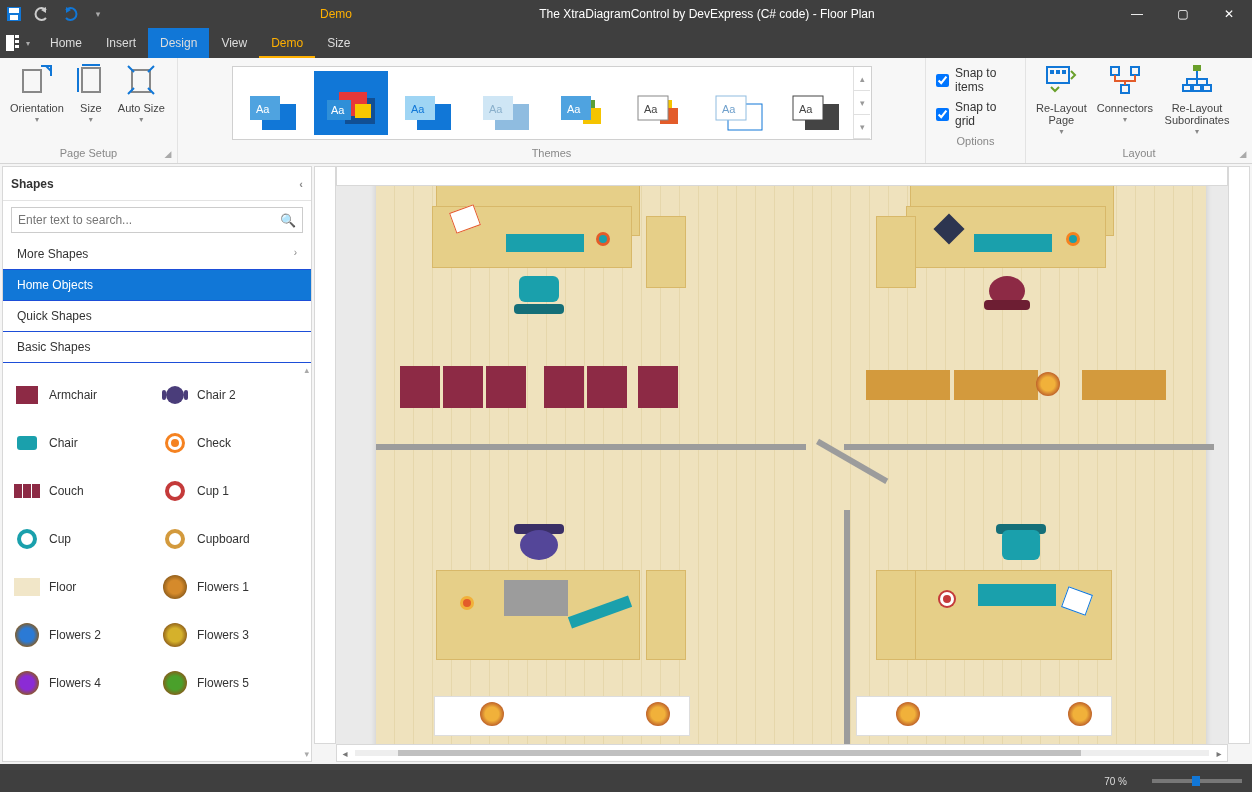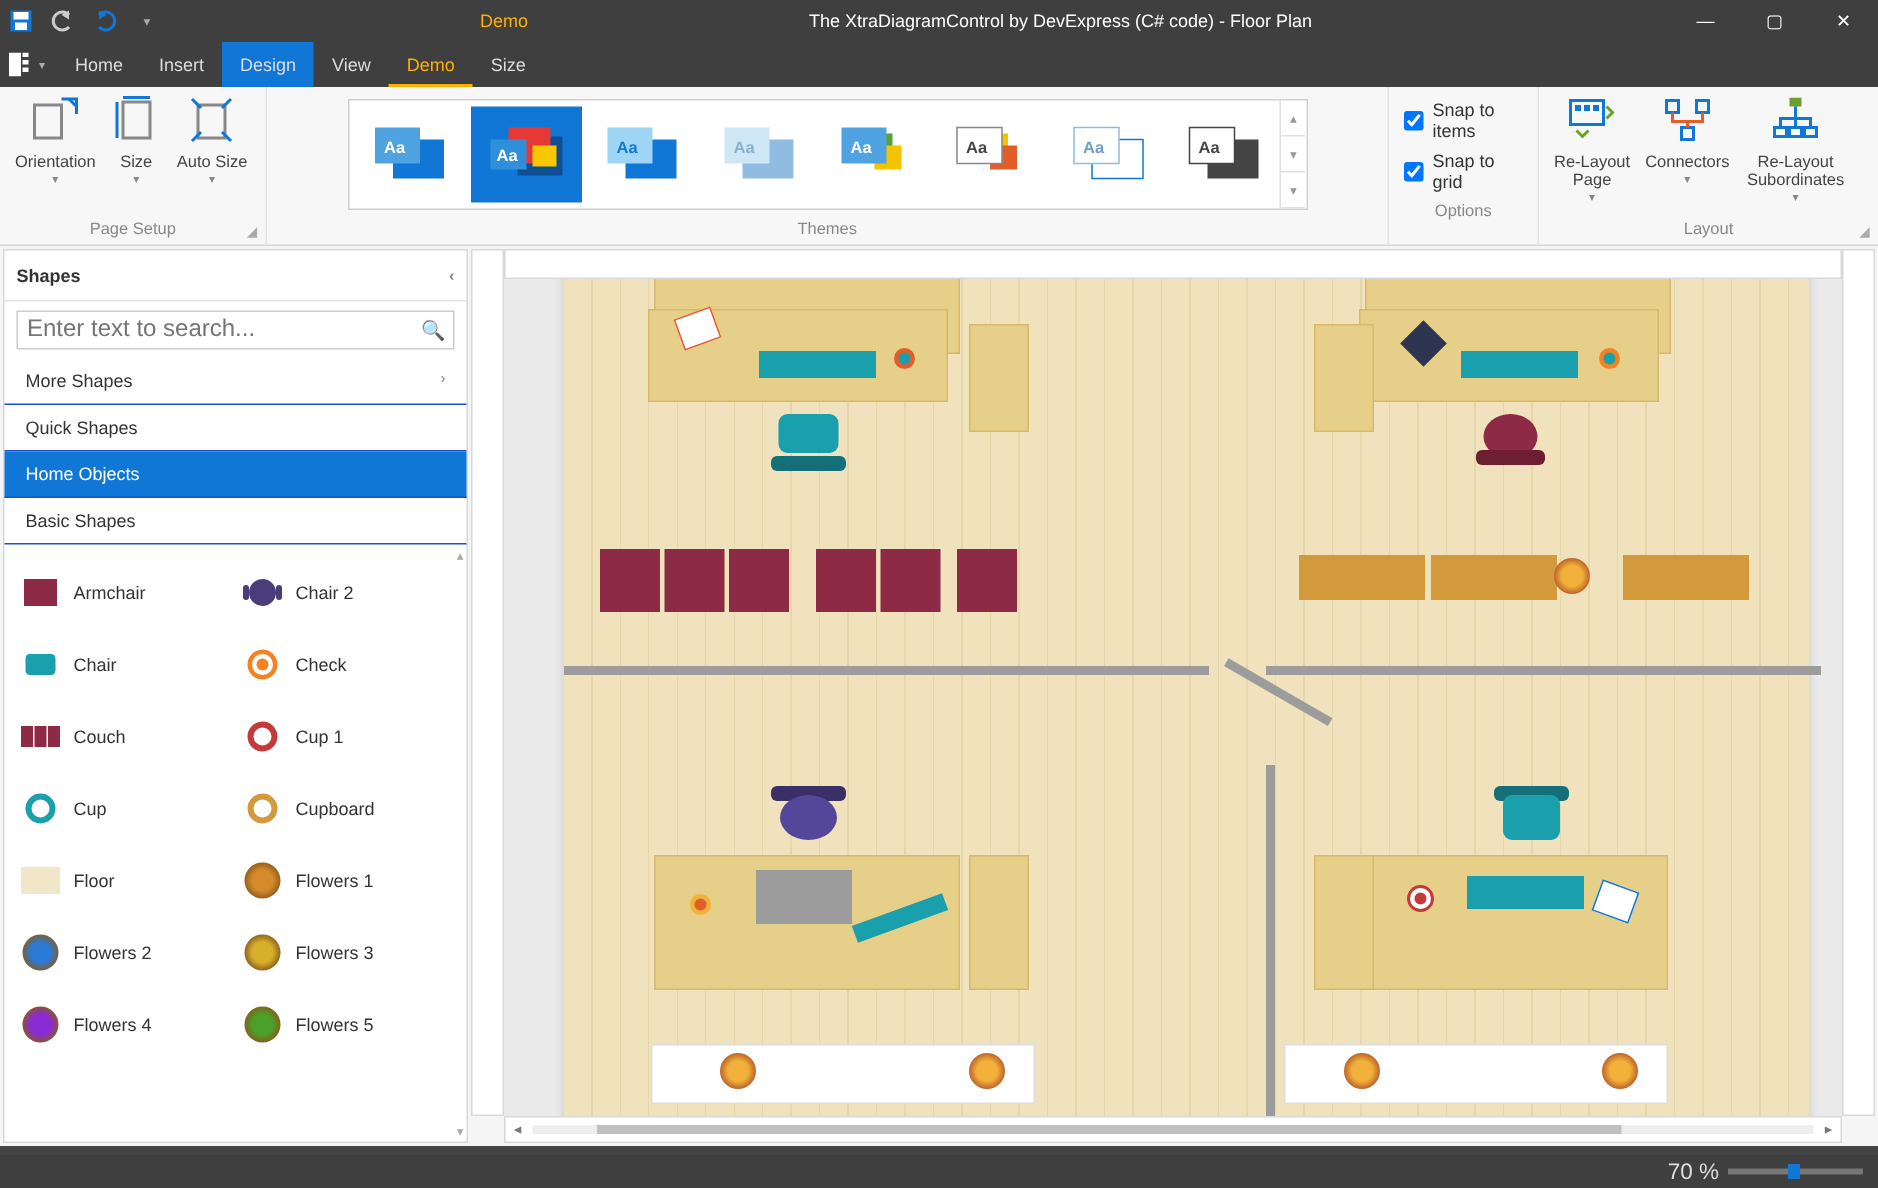--- a/index.html
+++ b/index.html
@@ -18,55 +18,55 @@
   .tab.demo { color:#ffb000; border-bottom:2px solid #ffb000;}
   .ribbon { height:106px; background:#f7f7f7; border-bottom:1px solid #d5d5d5; display:flex; }
   .rgroup { border-right:1px solid #e3e3e3; display:flex; flex-direction:column; position:relative;}
   .rgroup-body { flex:1; display:flex; align-items:flex-start; padding:4px 6px 0 6px; gap:2px;}
   .rgroup-title { text-align:center; font-size:11px; color:#888; padding:0 4px 3px 4px; line-height:14px;}
   .rbtn { display:flex; flex-direction:column; align-items:center; justify-content:flex-start; padding:2px 4px; min-width:54px; font-size:11px; color:#444; text-align:center; line-height:12px; height:82px;}
   .rbtn .ico { width:32px; height:32px; margin-bottom:4px; display:flex; align-items:center; justify-content:center;}
   .rbtn .lbl { margin-top:2px;}
   .rbtn .dd { font-size:8px; color:#888; line-height:8px; margin-top:2px;}
   .themes-gallery { width:640px; height:74px; border:1px solid #d0d0d0; background:#fff; margin-top:4px; display:flex; position:relative;}
-  .theme-item { width:76px; height:64px; margin:4px 0 4px 4px; display:flex; align-items:center; justify-content:center; border:1px solid transparent;font-weight:bold;}
+  .theme-item { width:76px; height:64px; margin:4px 0 4px 4px; display:flex; align-items:flex-end; justify-content:center; border:1px solid transparent;}
   .theme-item.sel { background:#1177d7;}
   .theme-scroll { width:18px; border-left:1px solid #e0e0e0; display:flex; flex-direction:column;}
   .theme-scroll div { flex:1; display:flex; align-items:center; justify-content:center; border-bottom:1px solid #e0e0e0; font-size:9px; color:#999;}
   .opts { padding:8px 10px 0 10px; font-size:12px; color:#333;}
   .opt-row { display:flex; align-items:center; margin-bottom:6px;}
   .opt-row input { margin-right:6px;}
   .dlg-launcher { position:absolute; right:2px; bottom:2px; width:14px; height:14px; font-size:9px; color:#aaa; text-align:center; line-height:14px;}
   .workarea { position:absolute; top:164px; left:0; right:0; bottom:28px; background:#f5f5f5; display:flex;}
   .shapes-panel { width:310px; background:#fff; border:1px solid #d8d8d8; margin:2px; display:flex; flex-direction:column; font-size:12px; color:#333;justify-content:flex-end;}
   .sp-header { height:34px; border-bottom:1px solid #e3e3e3; display:flex; align-items:center; padding:0 8px; font-weight:600;}
   .sp-collapse { margin-left:auto; font-size:11px; color:#888;}
   .sp-search { padding:6px 8px;}
-  .sp-search-box { width:100%; height:26px; border:1px solid #ccc; padding:0 24px 0 6px; font-size:16px; color:#888;}
+  .sp-search-box { width:100%; height:26px; border:1px solid #ccc; padding:0 24px 0 6px; font-size:12px; color:#888;}
   .sp-search-wrap { position:relative;}
   .sp-search-ico { position:absolute; right:6px; top:50%; transform:translateY(-50%); color:#888; font-size:13px;}
   .sp-cat { padding:8px 14px; border-bottom:1px solid #1d4ed8; cursor:pointer;}
   .sp-cat.active { background:#1177d7; color:#fff;}
   .sp-cat .chev { float:right; font-size:10px; color:#888;}
   .shape-grid { flex:1; overflow:hidden; display:grid; grid-template-columns:1fr 1fr; padding:8px 6px; gap:0;}
   .shape-cell { display:flex; align-items:center; height:48px; padding-left:4px; font-size:12px; color:#333;}
   .shape-ico { width:28px; height:28px; margin-right:8px; display:flex; align-items:center; justify-content:center;}
   .canvas-area { flex:1; position:relative; margin:2px 2px 2px 0;}
   .ruler-h { position:absolute; left:22px; right:22px; top:0; height:20px; background:#fff; border:1px solid #d8d8d8;}
   .ruler-v { position:absolute; left:0; top:0; width:22px; bottom:18px; background:#fff; border:1px solid #d8d8d8;}
   .ruler-r { position:absolute; right:0; top:0; width:22px; bottom:18px; background:#fff; border:1px solid #d8d8d8;}
   .canvas-scroll-h { position:absolute; left:22px; right:22px; bottom:0; height:18px; background:#fff; border:1px solid #d8d8d8; display:flex; align-items:center;}
   .scroll-arrow { width:16px; text-align:center; font-size:10px; color:#777;}
   .scroll-track { flex:1; height:6px; background:#eee; margin:0 2px; position:relative;}
   .scroll-thumb { position:absolute; top:0; height:6px; background:#c0c0c0;}
   .canvas { position:absolute; left:22px; right:22px; top:20px; bottom:18px; background:#eaeaea; overflow:hidden;}
   .page { position:absolute; left:40px; top:-10px; width:830px; height:600px; background:#f1e6c8; box-shadow:0 0 6px rgba(0,0,0,0.15);}
   .floor-stripes { position:absolute; inset:0; background:repeating-linear-gradient(90deg,#efe2bd 0 18px,#e6d7ab 18px 19px);}
   .wall { position:absolute; background:#9c9c9c;}
-  .statusbar { position:absolute; left:0; right:0; bottom:0; height:22px; background:#3f3f3f; color:#ddd; display:flex; align-items:center; justify-content:flex-end; font-size:15px; padding:0 10px; gap:6px;}
+  .statusbar { position:absolute; left:0; right:0; bottom:0; height:22px; background:#3f3f3f; color:#ddd; display:flex; align-items:center; justify-content:flex-end; font-size:10px; padding:0 10px; gap:25px;}
   .zoom-slider { width:90px; height:4px; background:#777; position:relative;}
   .zoom-slider .thumb { position:absolute; top:-3px; width:8px; height:10px; background:#1177d7; left:40px;}
   
   .desk { position:absolute; background:#e6cf88; border:1px solid #d8b869;}
   .whiterect { position:absolute; background:#fff; border:1px solid #ddd;}
   .keyb { position:absolute; background:#1aa0ac;}
   .keyb2 { position:absolute; background:#9c9c9c;}
   .cup { position:absolute; width:14px; height:14px; border-radius:50%;}
   .couch { position:absolute; display:flex;}
   .couch-seg { background:#8d2a45; margin-right:3px;}
@@ -309,22 +309,22 @@
       <span>Shapes</span>
       <span class="sp-collapse">‹</span>
     </div>
     <div class="sp-search">
       <div class="sp-search-wrap">
         <input class="sp-search-box" placeholder="Enter text to search..." style="">
         <span class="sp-search-ico">🔍</span>
       </div>
     </div>
     <div class="sp-cat"><span>More Shapes</span><span class="chev">›</span></div>
+    <div class="sp-cat active">Home Objects</div>
     <div class="sp-cat">Quick Shapes</div>
-    <div class="sp-cat active">Home Objects</div>
     <div class="sp-cat">Basic Shapes</div>
     <div style="position:relative;flex:1;">
       <div style="position:absolute;right:2px;top:2px;font-size:9px;color:#aaa;">▴</div>
       <div style="position:absolute;right:2px;bottom:2px;font-size:9px;color:#aaa;">▾</div>
       <div class="shape-grid" id="shape-grid">
           <div class="shape-cell">
             <div class="shape-ico">
               <div style="width:22px;height:18px;background:#8d2a45;"></div>
             </div>
             <span>Armchair</span>

